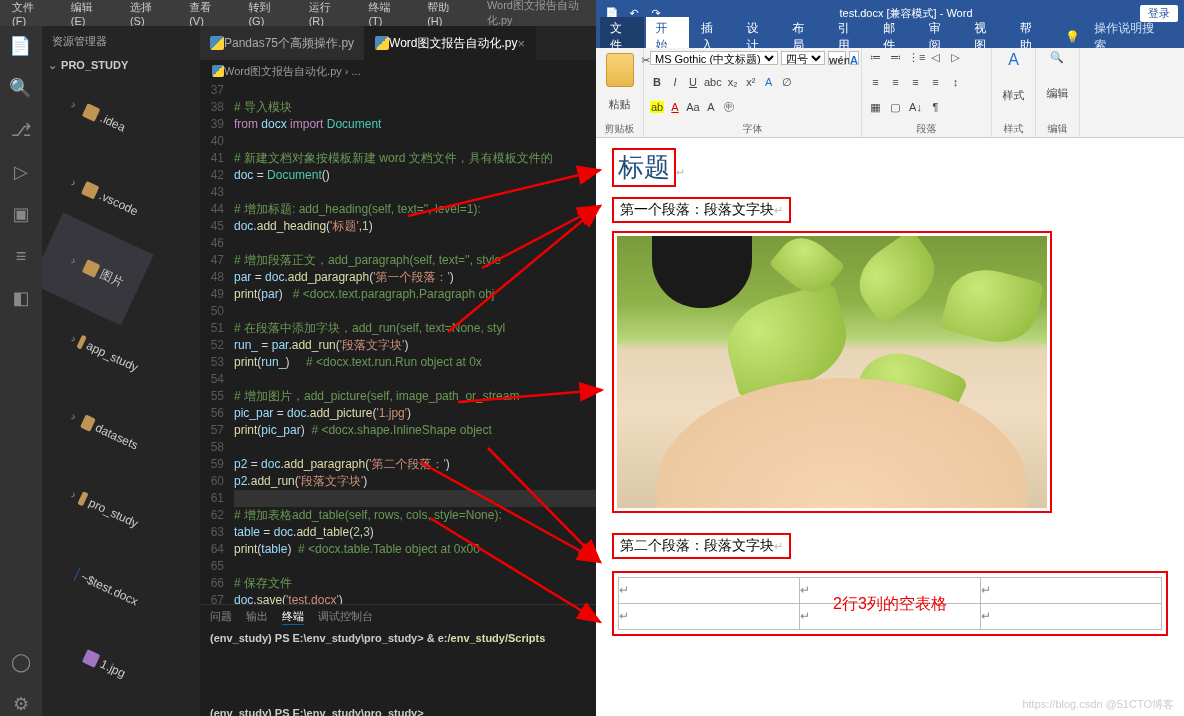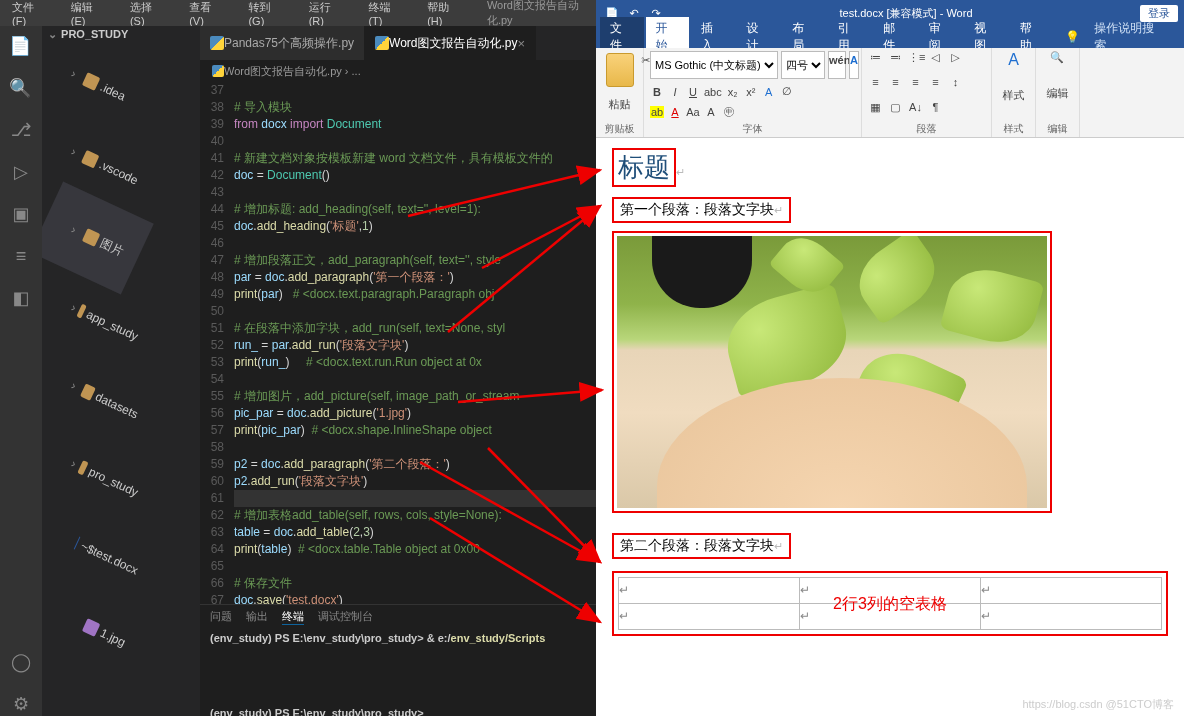--- a/index.html
+++ b/index.html
@@ -66,21 +66,21 @@
 .w-ribbon-tabs .act { background: #fff; color: #2b579a; }
 .w-ribbon-tabs .tell { margin-left: auto; display: flex; align-items: center; gap: 4px; color: #cfe0f5; padding-right: 10px; }
 .ribbon { height: 90px; background: #f3f3f3; border-bottom: 1px solid #ccc; display: flex; font-size: 11px; color: #444; }
 .r-group { border-right: 1px solid #ddd; padding: 3px 6px 1px 6px; display: flex; flex-direction: column; justify-content: space-between; }
 .r-group .lbl { text-align: center; font-size: 10px; color: #666; }
 .r-paste { width: 48px; align-items: center; }
 .r-paste .icon { width: 28px; height: 34px; background: linear-gradient(#f9d27a,#e8b84a); border: 1px solid #c99a2e; border-radius: 3px; margin-top: 2px; position: relative; }
 .r-paste .scissors { position: absolute; right: -18px; top: 0; color: #555; }
 .r-font { width: 218px; }
 .r-font-row { display: flex; gap: 3px; align-items: center; }
-.r-font select, .r-font .box { border: 1px solid #bbb; background: #fff; font-size: 11px; height: 28px; }
+.r-font select, .r-font .box { border: 1px solid #bbb; background: #fff; font-size: 11px; height: 14px; }
 .r-font .box { width: 18px; text-align: center; line-height: 16px; font-weight: bold; }
 .r-font-row2 { display: flex; gap: 4px; margin-top: 3px; align-items: center; }
 .r-font-row2 span { min-width: 14px; text-align: center; }
 .r-para { width: 130px; }
 .r-para-row { display: flex; gap: 5px; }
 .r-para-row span { width: 15px; text-align: center; }
 .r-style { width: 44px; align-items: center; }
 .r-style .Aa { font-size: 16px; text-align: center; }
 .r-edit { width: 44px; align-items: center; }
 
@@ -130,20 +130,21 @@
       <div class="ico">⎇</div>
       <div class="ico">▷</div>
       <div class="ico">▣</div>
       <div class="ico">≡</div>
       <div class="ico">◧</div>
       <div class="spacer"></div>
       <div class="ico">◯</div>
       <div class="ico">⚙</div>
     </div>
     <div class="sidebar">
+      <div class="sidebar-title">资源管理器</div>
       <div class="sidebar-sec"><span class="chev">⌄</span> <span>PRO_STUDY</span></div>
       <div class="tree" id="tree">
           <div class="tree-item l2">
             <span class="chev">›</span>
             <span class="ficon folder"></span>
             <span>.idea</span>
           </div>
           <div class="tree-item l2">
             <span class="chev">›</span>
             <span class="ficon folder"></span>

